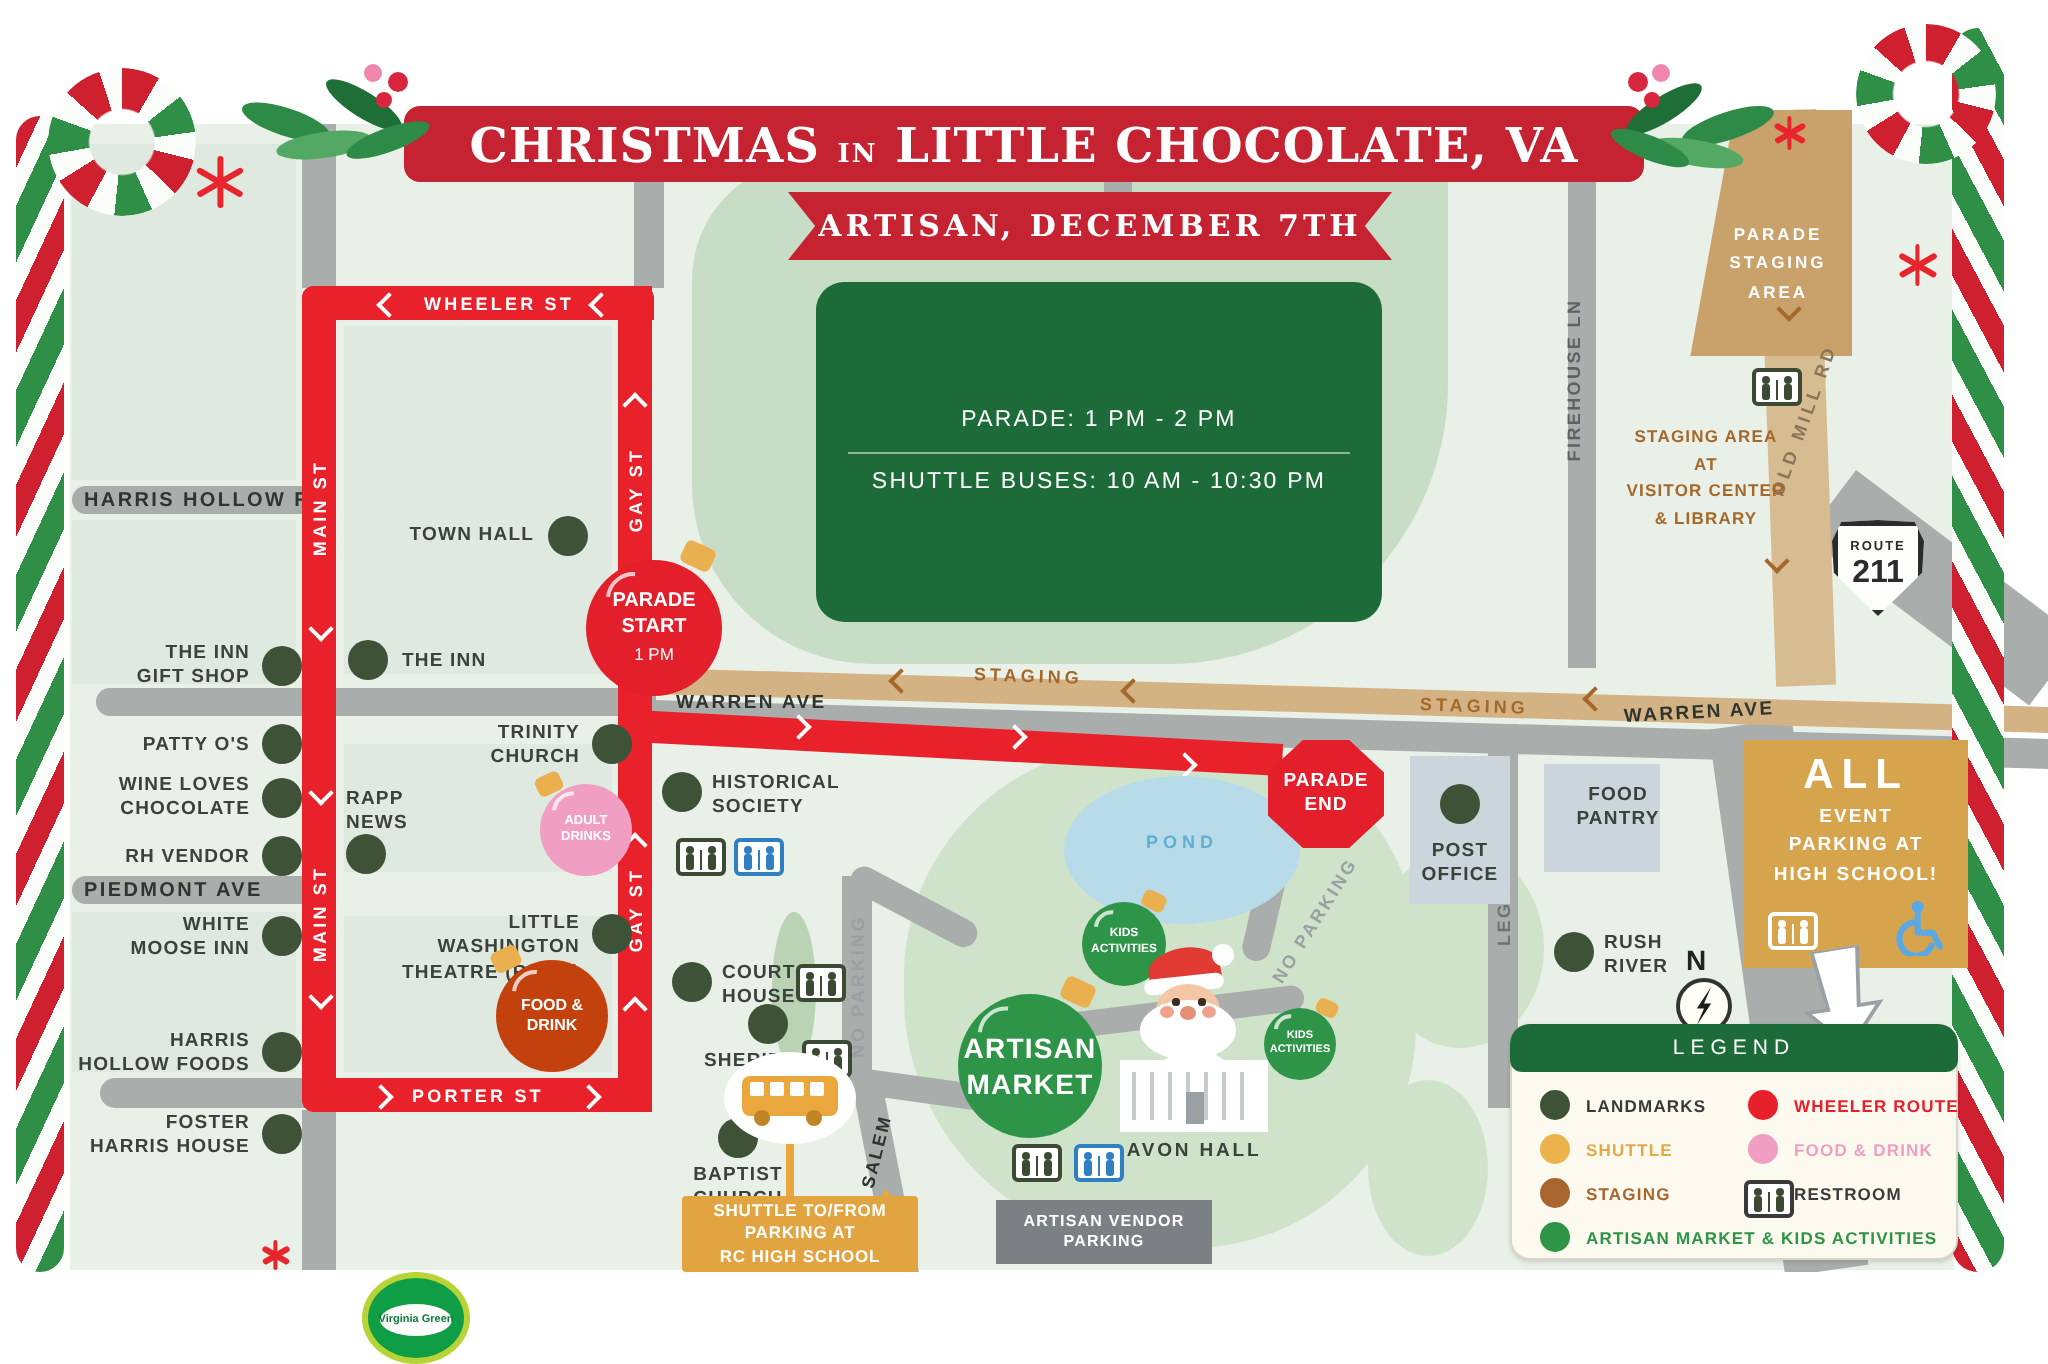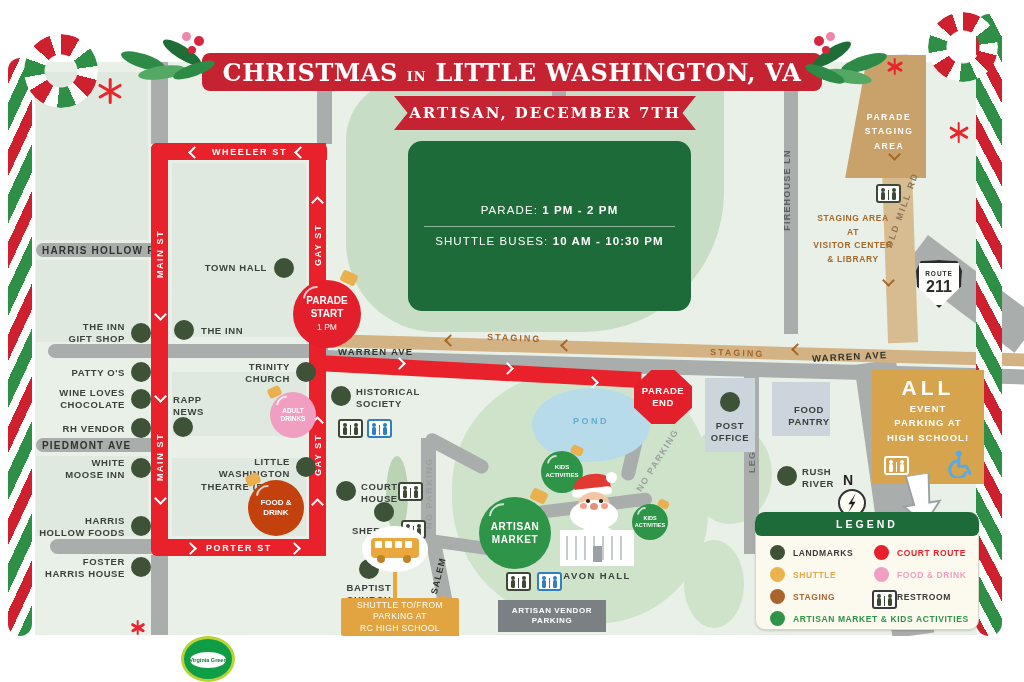--- a/index.html
+++ b/index.html
@@ -30,21 +30,21 @@
   .sf{position:absolute}
   .sf i{position:absolute;left:50%;top:0;width:2.6px;height:100%;background:#e8252d;border-radius:2px}
   .sf i:nth-child(1){transform:translateX(-50%)}
   .sf i:nth-child(2){transform:translateX(-50%) rotate(60deg)}
   .sf i:nth-child(3){transform:translateX(-50%) rotate(120deg)}
   .cane{position:absolute;border-radius:13px;background:repeating-linear-gradient(115deg,#cf2030 0 11px,#fbfdfa 11px 19px,#2f8f47 19px 31px,#fbfdfa 31px 39px)}
   .curl{position:absolute;border-radius:50%;background:repeating-conic-gradient(#cf2030 0 30deg,#fbfdfa 30deg 52deg,#2f8f47 52deg 82deg,#fbfdfa 82deg 104deg);
         -webkit-mask:radial-gradient(circle,transparent 0 16px,#000 17px);mask:radial-gradient(circle,transparent 0 16px,#000 17px)}
   .leaf{position:absolute;border-radius:50% 50% 50% 50%}
   .row{padding:6px 0;text-align:center;color:#fff;font-size:11.5px;letter-spacing:1.1px;line-height:1.5}
-  .row b{font-weight:700}
+  .row b{font-weight:400}
   .row+.row{border-top:1px solid rgba(255,255,255,.5)}
   .lgitem{position:absolute;font-weight:700;font-size:8.5px;letter-spacing:.6px;white-space:nowrap}
   .lgdot{position:absolute;width:15px;height:15px;border-radius:50%}
 </style>
 </head>
 <body>
 
 <div class="abs" style="left:35px;top:62px;width:942px;height:573px;background:#e9f0e7"></div>
 
 <div class="abs" style="left:36px;top:72px;width:112px;height:168px;background:#e0e9df"></div>
@@ -136,21 +136,21 @@
 
 <div class="abs" style="left:532px;top:388px;width:118px;height:74px;background:#b7dbe9;border-radius:50%">
   <div class="lm tac" style="left:0;top:28px;width:118px;color:#62aed2;letter-spacing:2.5px;font-size:9px">POND</div>
 </div>
 
 <div class="abs" style="left:705px;top:378px;width:50px;height:74px;background:#ccd5dc"></div>
 <div class="dot" style="left:720px;top:392px"></div>
 <div class="lm tac" style="left:702px;top:420px;width:56px">POST
 OFFICE</div>
 <div class="abs" style="left:772px;top:382px;width:58px;height:54px;background:#ccd5dc"></div>
-<div class="lm tac" style="left:773px;top:404px;width:72px">FOOD
+<div class="lm tac" style="left:773px;top:392px;width:72px">FOOD
 PANTRY</div>
 <div class="abs" style="left:498px;top:600px;width:108px;height:32px;background:#7b8084">
   <div class="lm tac" style="left:0;top:6px;width:108px;color:#fff;font-size:8px">ARTISAN VENDOR
 PARKING</div>
 </div>
 
 <div class="abs" style="left:560px;top:520px;width:74px;height:46px">
   <div class="abs" style="left:22px;top:0;width:0;height:0;border-left:15px solid transparent;border-right:15px solid transparent;border-bottom:10px solid #fff"></div>
   <div class="abs" style="left:0;top:10px;width:74px;height:36px;background:#fff"></div>
   <div class="abs" style="left:6px;top:16px;width:62px;height:24px;background:repeating-linear-gradient(90deg,#c6ccce 0 2px,transparent 2px 9px)"></div>
@@ -260,21 +260,21 @@
 <div class="orn" style="left:541px;top:451px;width:42px;height:42px;background:#2e9447;font-size:6px;z-index:6">
   <span class="cap" style="left:30px;top:-5px;width:12px;height:9px;transform:rotate(25deg)"></span>
   <span>KIDS
 ACTIVITIES</span>
 </div>
 <div class="orn" style="left:632px;top:504px;width:36px;height:36px;background:#2e9447;font-size:5.5px;z-index:6">
   <span class="cap" style="left:26px;top:-4px;width:11px;height:8px;transform:rotate(25deg)"></span>
   <span>KIDS
 ACTIVITIES</span>
 </div>
-<div class="orn" style="left:479px;top:497px;width:72px;height:72px;background:#2e9447;font-size:10px;letter-spacing:.6px;z-index:6">
+<div class="orn" style="left:479px;top:497px;width:72px;height:72px;background:#2e9447;font-size:14px;letter-spacing:.6px;z-index:6">
   <span class="cap" style="left:52px;top:-7px;width:16px;height:12px;transform:rotate(25deg)"></span>
   <span>ARTISAN
 MARKET</span>
 </div>
 
 <div class="abs" style="left:634px;top:370px;width:58px;height:54px;background:#e31f2b;clip-path:polygon(30% 0,70% 0,100% 30%,100% 70%,70% 100%,30% 100%,0 70%,0 30%);display:flex;align-items:center;justify-content:center;z-index:6">
   <span class="tac" style="color:#fff;font-weight:700;font-size:9.5px;white-space:pre-line;line-height:1.3;letter-spacing:.5px">PARADE
 END</span>
 </div>
 
@@ -295,21 +295,21 @@
   <div class="abs" style="left:9px;top:12px;width:48px;height:20px;background:#eaa73e;border-radius:4px"></div>
   <div class="abs" style="left:13px;top:15px;width:7px;height:7px;background:#fff;border-radius:1px"></div>
   <div class="abs" style="left:23px;top:15px;width:7px;height:7px;background:#fff;border-radius:1px"></div>
   <div class="abs" style="left:33px;top:15px;width:7px;height:7px;background:#fff;border-radius:1px"></div>
   <div class="abs" style="left:43px;top:15px;width:7px;height:7px;background:#fff;border-radius:1px"></div>
   <div class="abs" style="left:15px;top:29px;width:8px;height:8px;background:#c08427;border-radius:50%"></div>
   <div class="abs" style="left:41px;top:29px;width:8px;height:8px;background:#c08427;border-radius:50%"></div>
 </div>
 <div class="abs" style="left:393px;top:570px;width:4px;height:30px;background:#eaa73e;z-index:5"></div>
 <div class="abs" style="left:341px;top:598px;width:118px;height:38px;background:#e2a440;border-radius:2px;display:flex;align-items:center;justify-content:center;z-index:6">
-  <span class="tac" style="color:#fff;font-weight:400;font-size:8.5px;white-space:pre-line;line-height:1.35;letter-spacing:.4px">SHUTTLE TO/FROM
+  <span class="tac" style="color:#fff;font-weight:700;font-size:8.5px;white-space:pre-line;line-height:1.35;letter-spacing:.4px">SHUTTLE TO/FROM
 PARKING AT
 RC HIGH SCHOOL</span>
 </div>
 <svg class="abs" style="left:440px;top:594px;z-index:5;transform:rotate(-12deg)" width="14" height="44" viewBox="0 0 14 44">
   <line x1="7" y1="8" x2="7" y2="36" stroke="#eaa73e" stroke-width="3.5"></line>
   <polygon points="7,0 1,9 13,9" fill="#eaa73e"></polygon>
   <polygon points="7,44 1,35 13,35" fill="#eaa73e"></polygon>
 </svg>
 
 <div class="abs" style="left:872px;top:370px;width:112px;height:114px;background:#d6a44c;z-index:8">
@@ -337,32 +337,32 @@
       <path d="M13 2 L7 11 L10 11 L7 18 L13 9 L10 9 Z" fill="#1d1d1b"></path>
     </svg>
 </div>
 <div class="abs" style="left:916px;top:260px;width:46px;height:48px;background:#fdfdfb;border:3px solid #2b2b2b;box-sizing:border-box;clip-path:polygon(10% 2%,50% 0,90% 2%,100% 22%,98% 55%,50% 100%,2% 55%,0 22%);z-index:5">
   <div class="tac" style="position:absolute;left:0;top:7px;width:100%;font-weight:700;font-size:6.5px;letter-spacing:1px;color:#2b2b2b">ROUTE</div>
   <div class="tac" style="position:absolute;left:0;top:15px;width:100%;font-weight:700;font-size:16px;color:#2b2b2b">211</div>
 </div>
 
 <div class="abs" style="left:755px;top:512px;width:222px;height:116px;background:#fcf9ee;border:1px solid #d9d6c8;border-radius:10px;box-shadow:0 1px 2px rgba(0,0,0,.15);z-index:10">
   <div class="abs" style="left:-1px;top:-1px;width:224px;height:24px;background:#1e6b3a;border-radius:10px 10px 6px 6px;display:flex;align-items:center;justify-content:center">
-    <span style="color:#fff;font-weight:700;font-size:10.5px;letter-spacing:3px">LEGEND</span>
+    <span style="color:#fff;font-weight:400;font-size:10.5px;letter-spacing:3px">LEGEND</span>
   </div>
   <span class="lgdot" style="left:14px;top:32px;background:#3e5238"></span>
   <span class="lgitem" style="left:37px;top:35px;color:#3a3a3a">LANDMARKS</span>
   <span class="lgdot" style="left:14px;top:54px;background:#ecb34c"></span>
   <span class="lgitem" style="left:37px;top:57px;color:#e3a94b">SHUTTLE</span>
   <span class="lgdot" style="left:14px;top:76px;background:#a8652d"></span>
   <span class="lgitem" style="left:37px;top:79px;color:#a8652d">STAGING</span>
   <span class="lgdot" style="left:14px;top:98px;background:#2e9447"></span>
   <span class="lgitem" style="left:37px;top:101px;color:#2e9447">ARTISAN MARKET &amp; KIDS ACTIVITIES</span>
   <span class="lgdot" style="left:118px;top:32px;background:#e8202b"></span>
-  <span class="lgitem" style="left:141px;top:35px;color:#e8202b">COURT ROUTE</span>
+  <span class="lgitem" style="left:141px;top:35px;color:#e8202b">WHEELER ROUTE</span>
   <span class="lgdot" style="left:118px;top:54px;background:#f09ec2"></span>
   <span class="lgitem" style="left:141px;top:57px;color:#f09ec2">FOOD &amp; DRINK</span>
   <div class="wc" style="left:116px;top:77px;border-color:#3a3a3a">
       <i></i>
       <b></b>
       <i></i>
     </div>
   <span class="lgitem" style="left:141px;top:79px;color:#3a3a3a">RESTROOM</span>
 </div>
 
@@ -418,21 +418,21 @@
 <div class="sf" style="left:952px;top:640px;width:27px;height:27px">
     <i></i>
     <i></i>
     <i></i>
   </div>
 
 <div class="abs" style="left:202px;top:53px;width:620px;height:38px;background:#c52232;border-radius:8px;display:flex;align-items:center;justify-content:center;z-index:13">
   <span style="color:#fff;font-family:'DejaVu Serif',serif;font-weight:700;font-size:24px;letter-spacing:.5px;white-space:nowrap">
     <span>CHRISTMAS</span>
     <span style="font-size:13px;letter-spacing:1px">IN</span>
-    <span>LITTLE WASHINGTON, VA</span>
+    <span>LITTLE CHOCOLATE, VA</span>
   </span>
 </div>
 <div class="abs" style="left:394px;top:96px;width:302px;height:34px;background:#c52232;clip-path:polygon(0 0,100% 0,95.5% 50%,100% 100%,0 100%,4.5% 50%);display:flex;align-items:center;justify-content:center;z-index:13">
   <span style="color:#fff;font-family:'DejaVu Serif',serif;font-weight:700;font-size:15px;letter-spacing:2px">ARTISAN, DECEMBER 7TH</span>
 </div>
 <div class="abs" style="left:408px;top:141px;width:283px;height:170px;background:#1e6b3a;border-radius:14px;padding:8px 16px;box-sizing:border-box;display:flex;flex-direction:column;justify-content:center;z-index:12">
   <div class="row"><span>PARADE:</span> <b>1 PM - 2 PM</b></div>
   <div class="row"><span>SHUTTLE BUSES:</span> <b>10 AM - 10:30 PM</b></div>
 </div>
 

